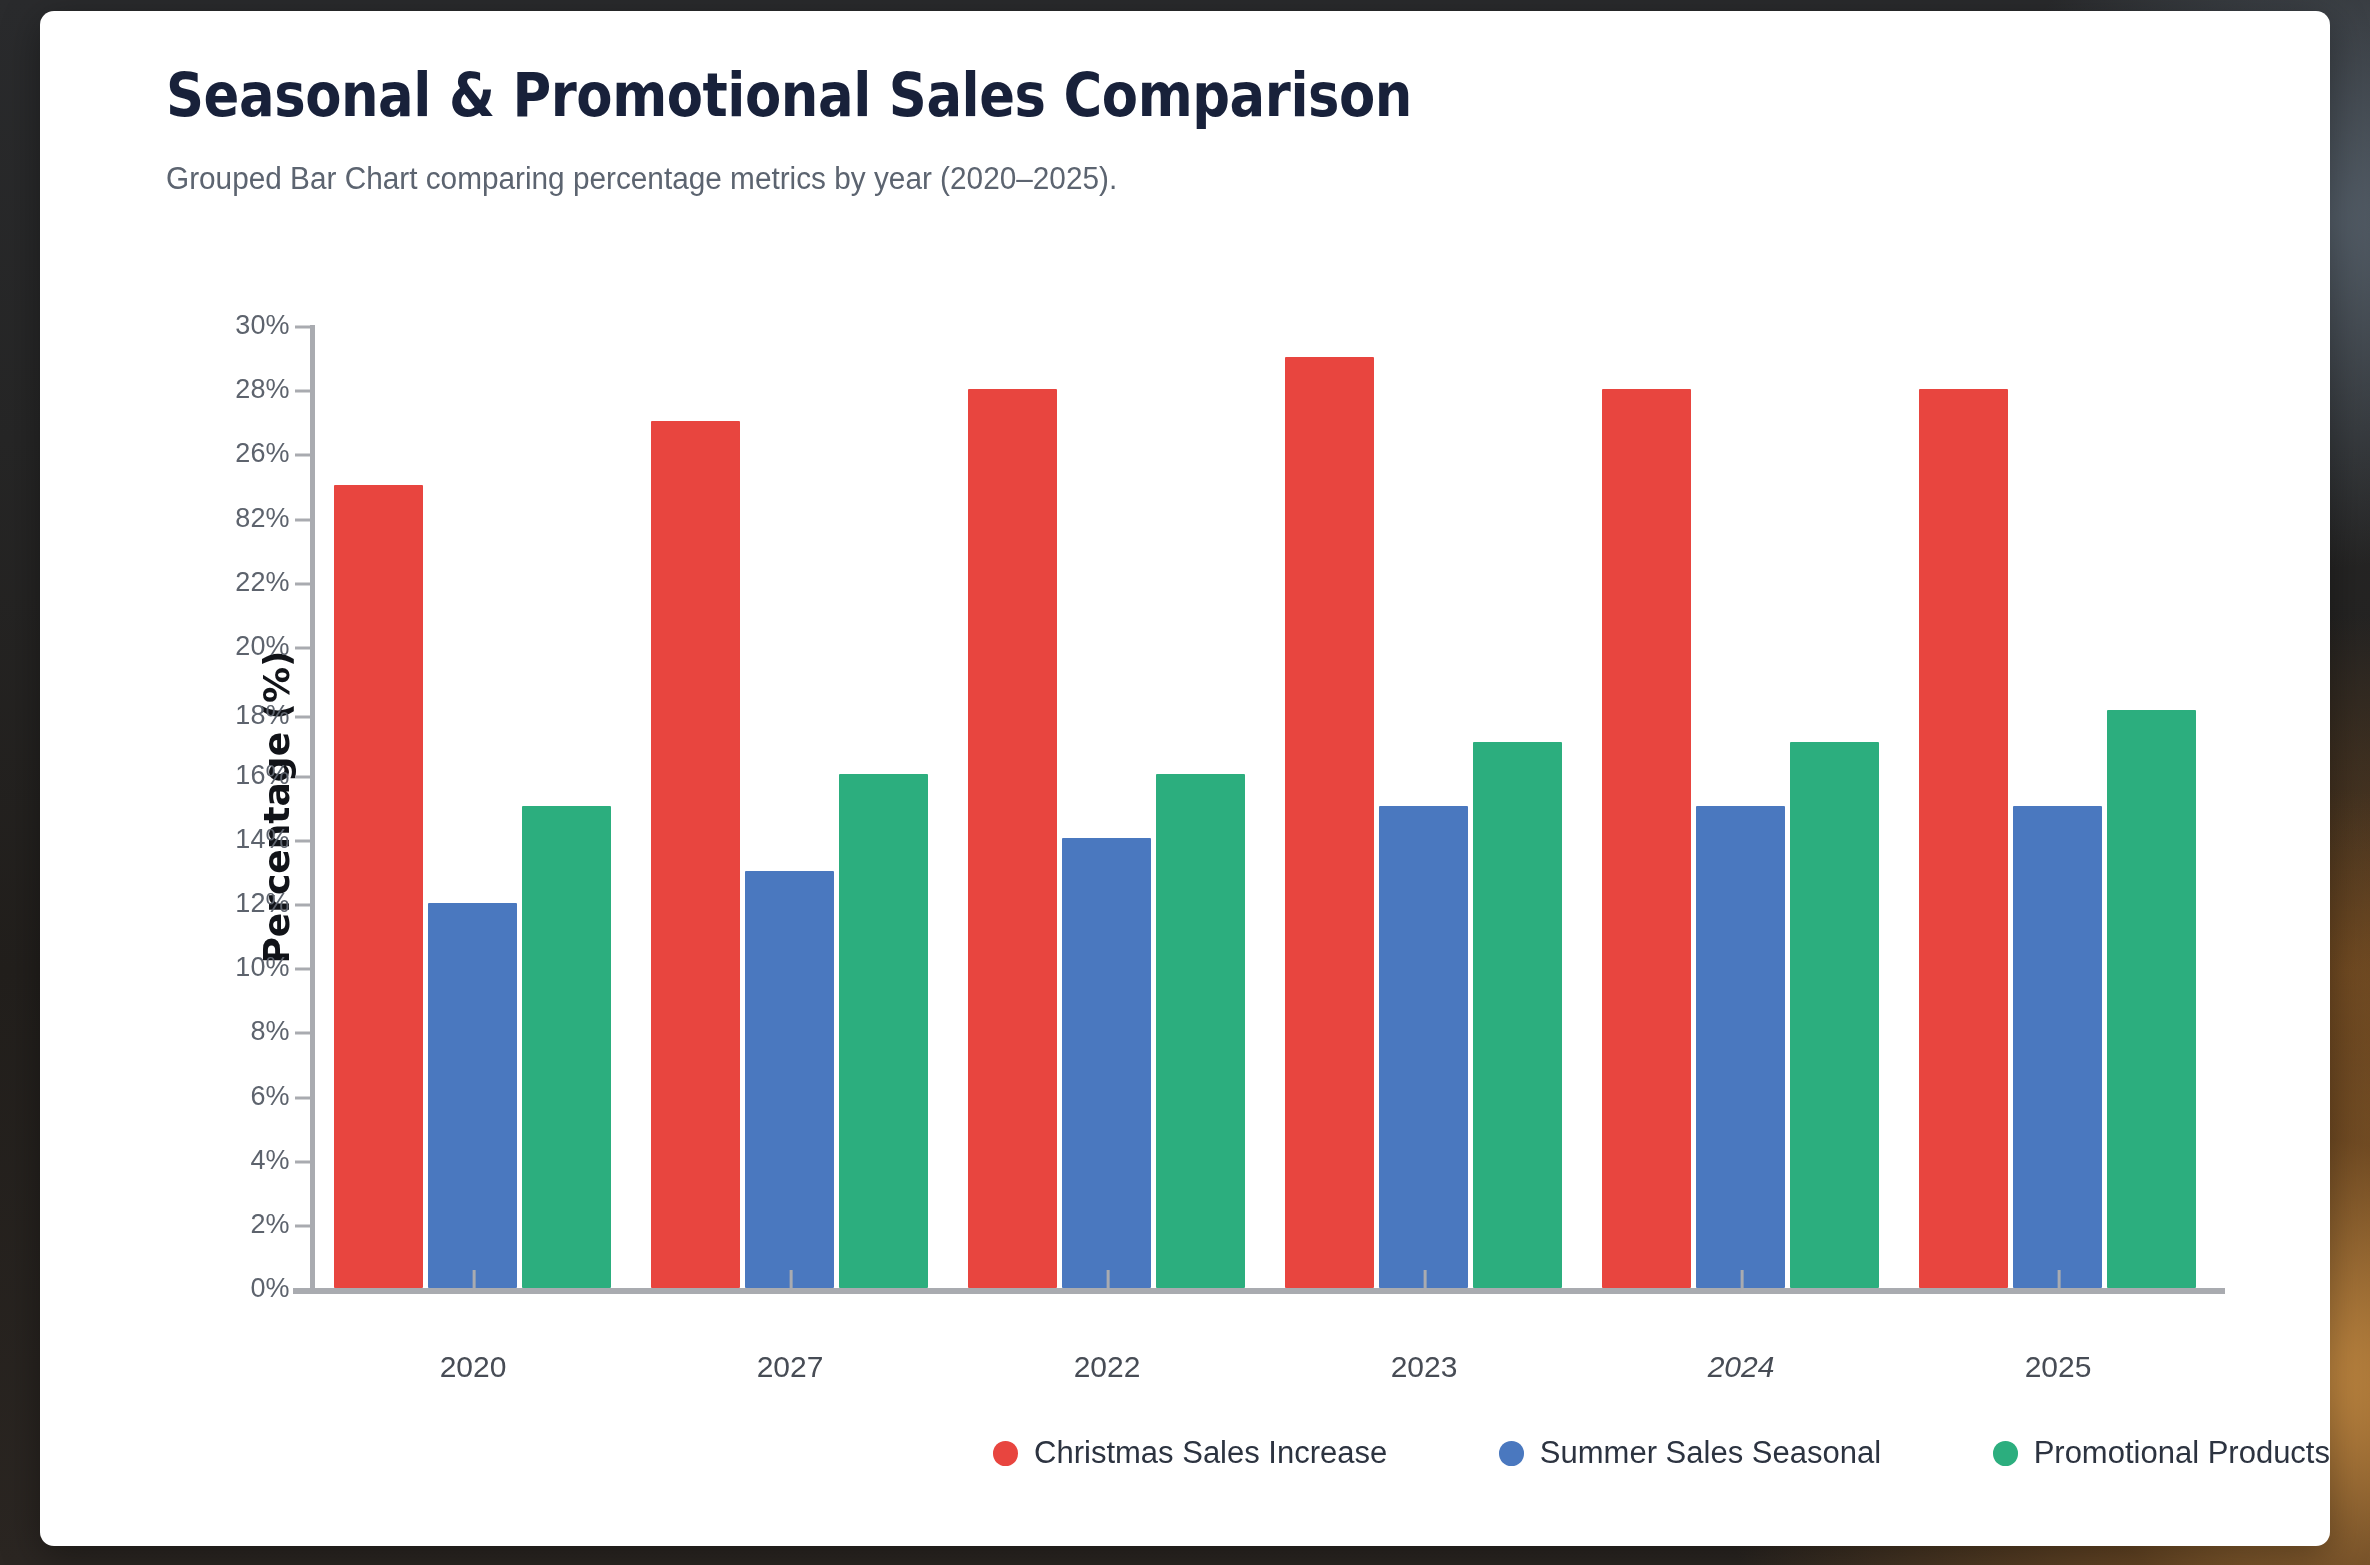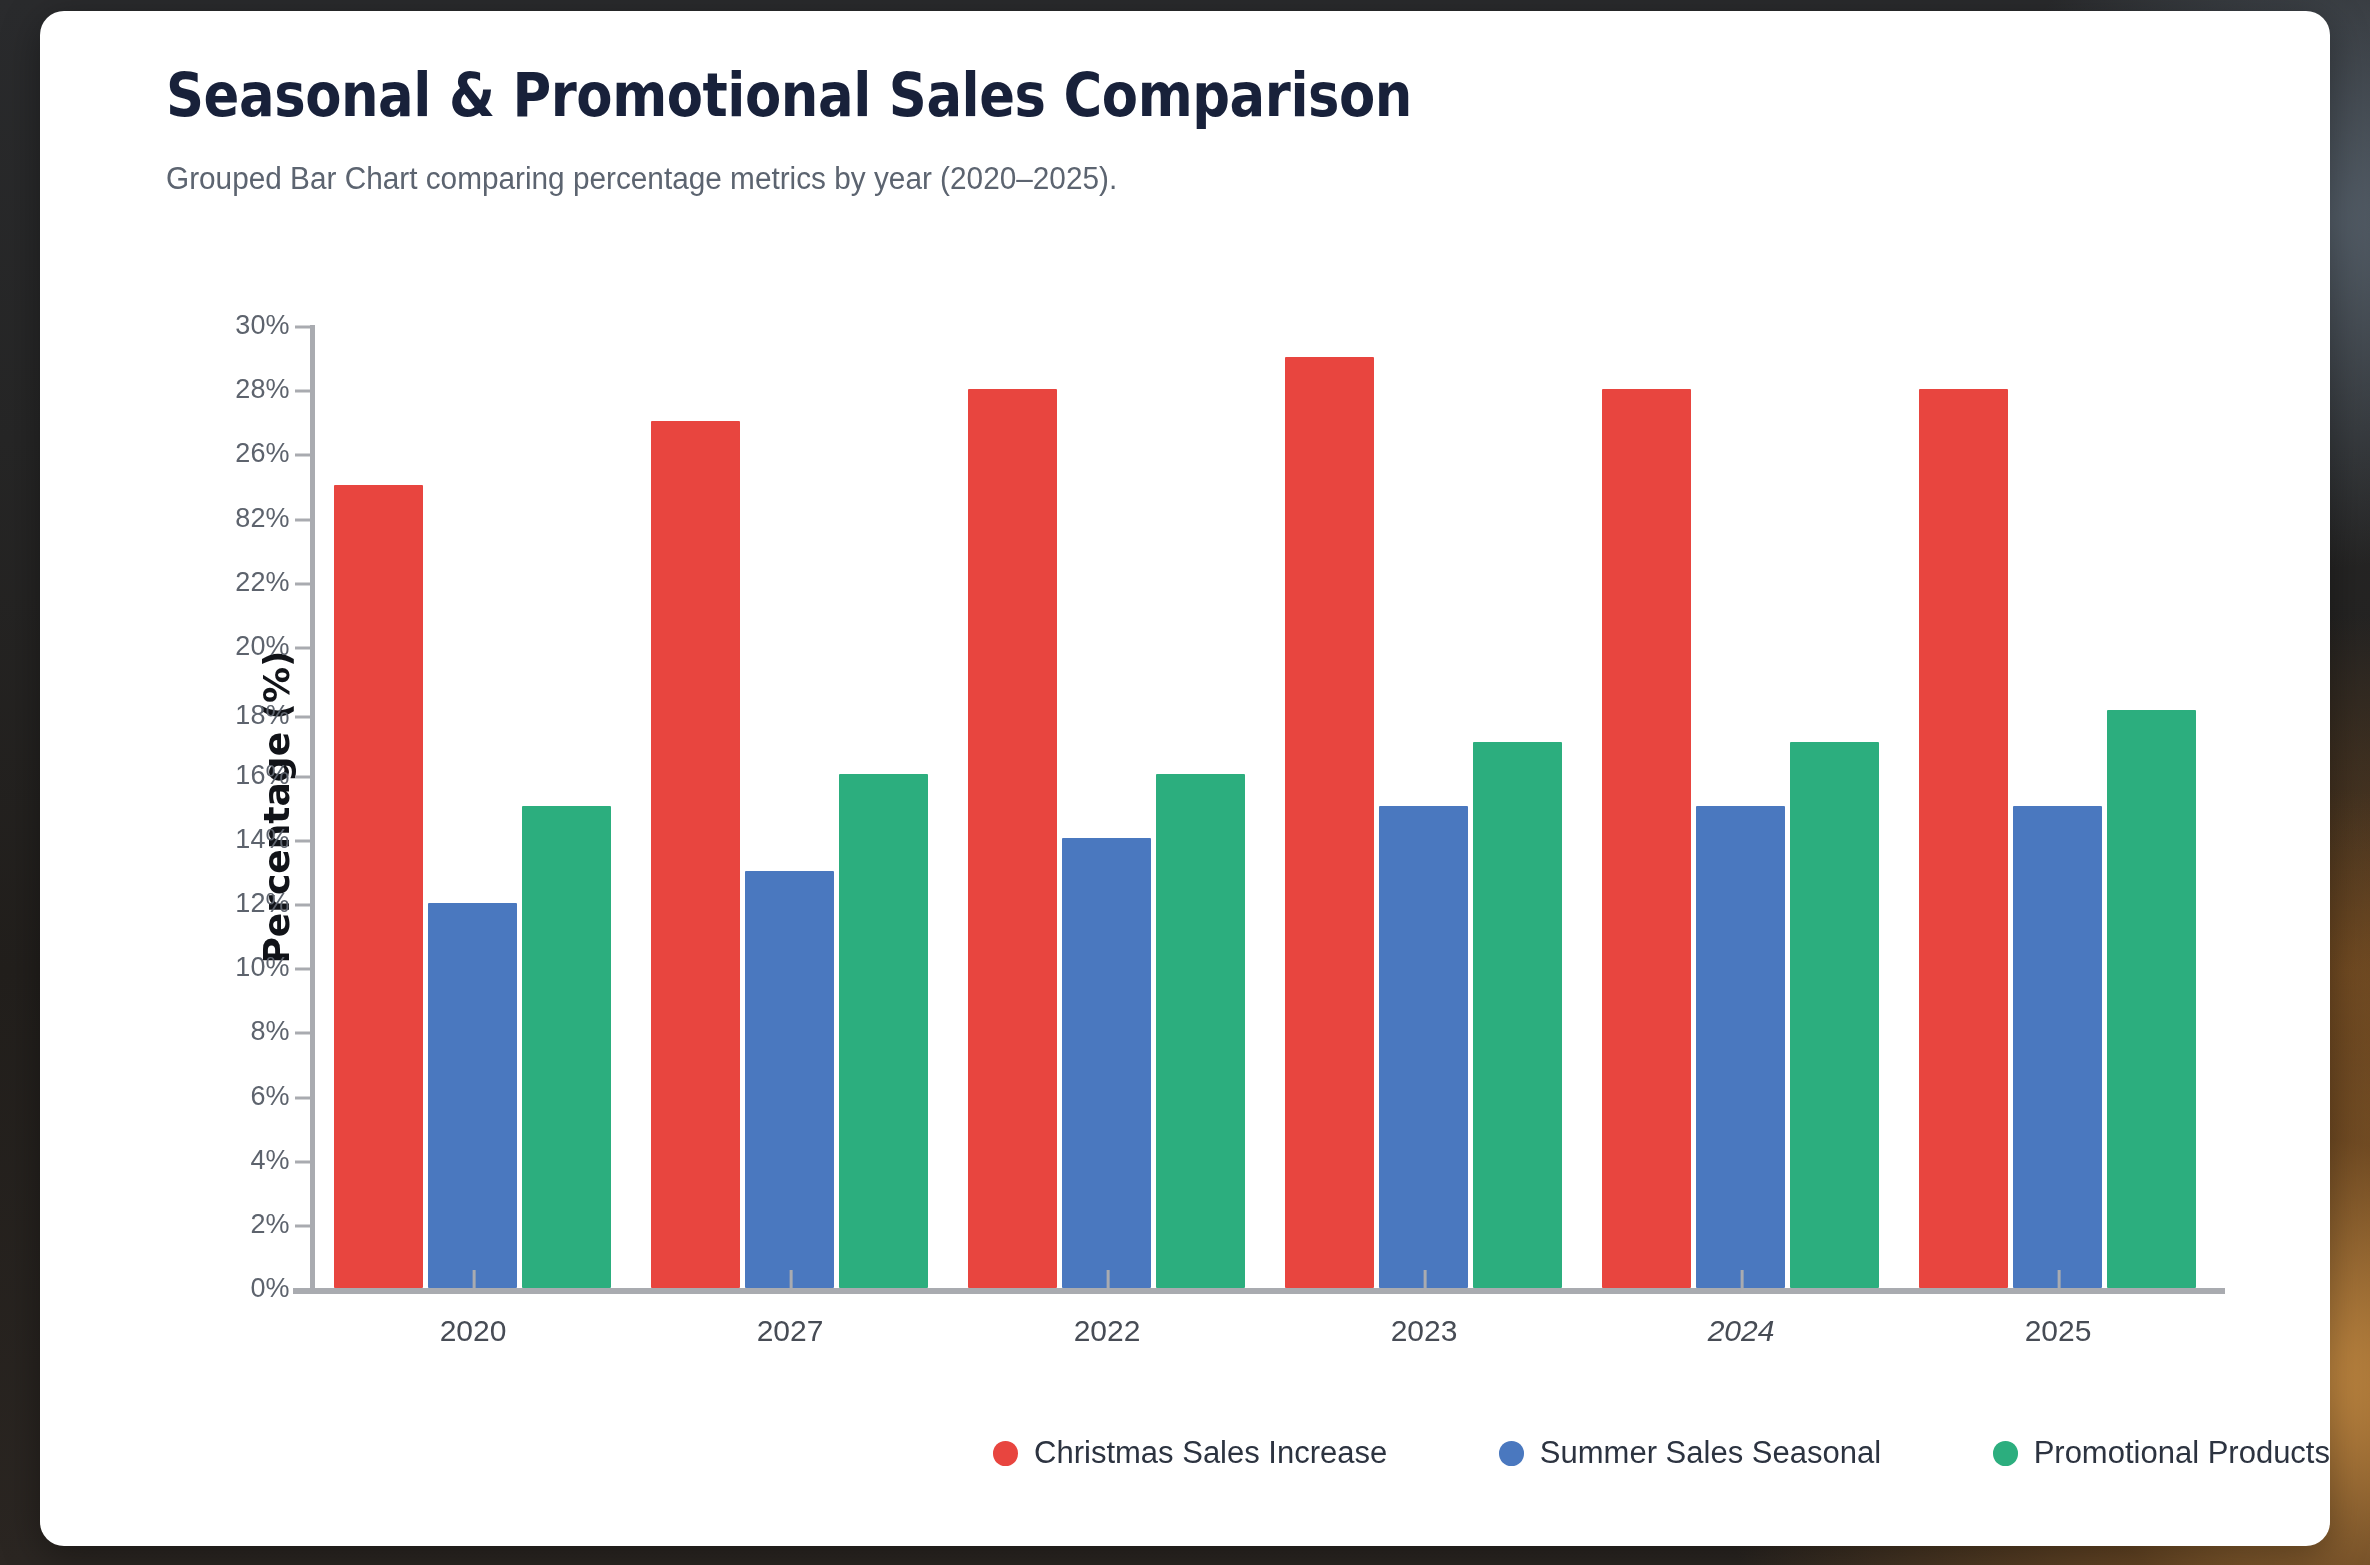--- a/index.html
+++ b/index.html
@@ -23,21 +23,21 @@
       linear-gradient(180deg, #2a2b2d 0%, #262626 28%, #221f1c 62%, #2b2622 100%);
   }
 
   #card {
     position: absolute;
     left: 40px;
     top: 11.4px;
     width: 2290px;
     height: 1535px;
     background: #ffffff;
-    border-radius: 24px;
+    border-radius: 14px;
     box-shadow: 0 9.5px 38px rgba(0,0,0,0.35);
     overflow: hidden;
   }
 
   #title {
     position: absolute;
     left: 126px;
     top: 49px;
     font-family: "DejaVu Sans", sans-serif;
     font-weight: 700;
@@ -144,21 +144,21 @@
   }
   .xtick::before {
     content: "";
     position: absolute;
     left: 50%;
     top: -24.6px;
     width: 2.8px;
     height: 23px;
     background: #a9abb0;
   }
-  .xtick span { display:block; padding-top: 20px; }
+  .xtick span { display:block; padding-top: 40px; margin-top: 16px; }
 
   #legend {
     position: absolute;
     left: 0;
     right: 0;
     top: 1424px;
     display: flex;
     justify-content: flex-end;
     gap: 112px;
   }

